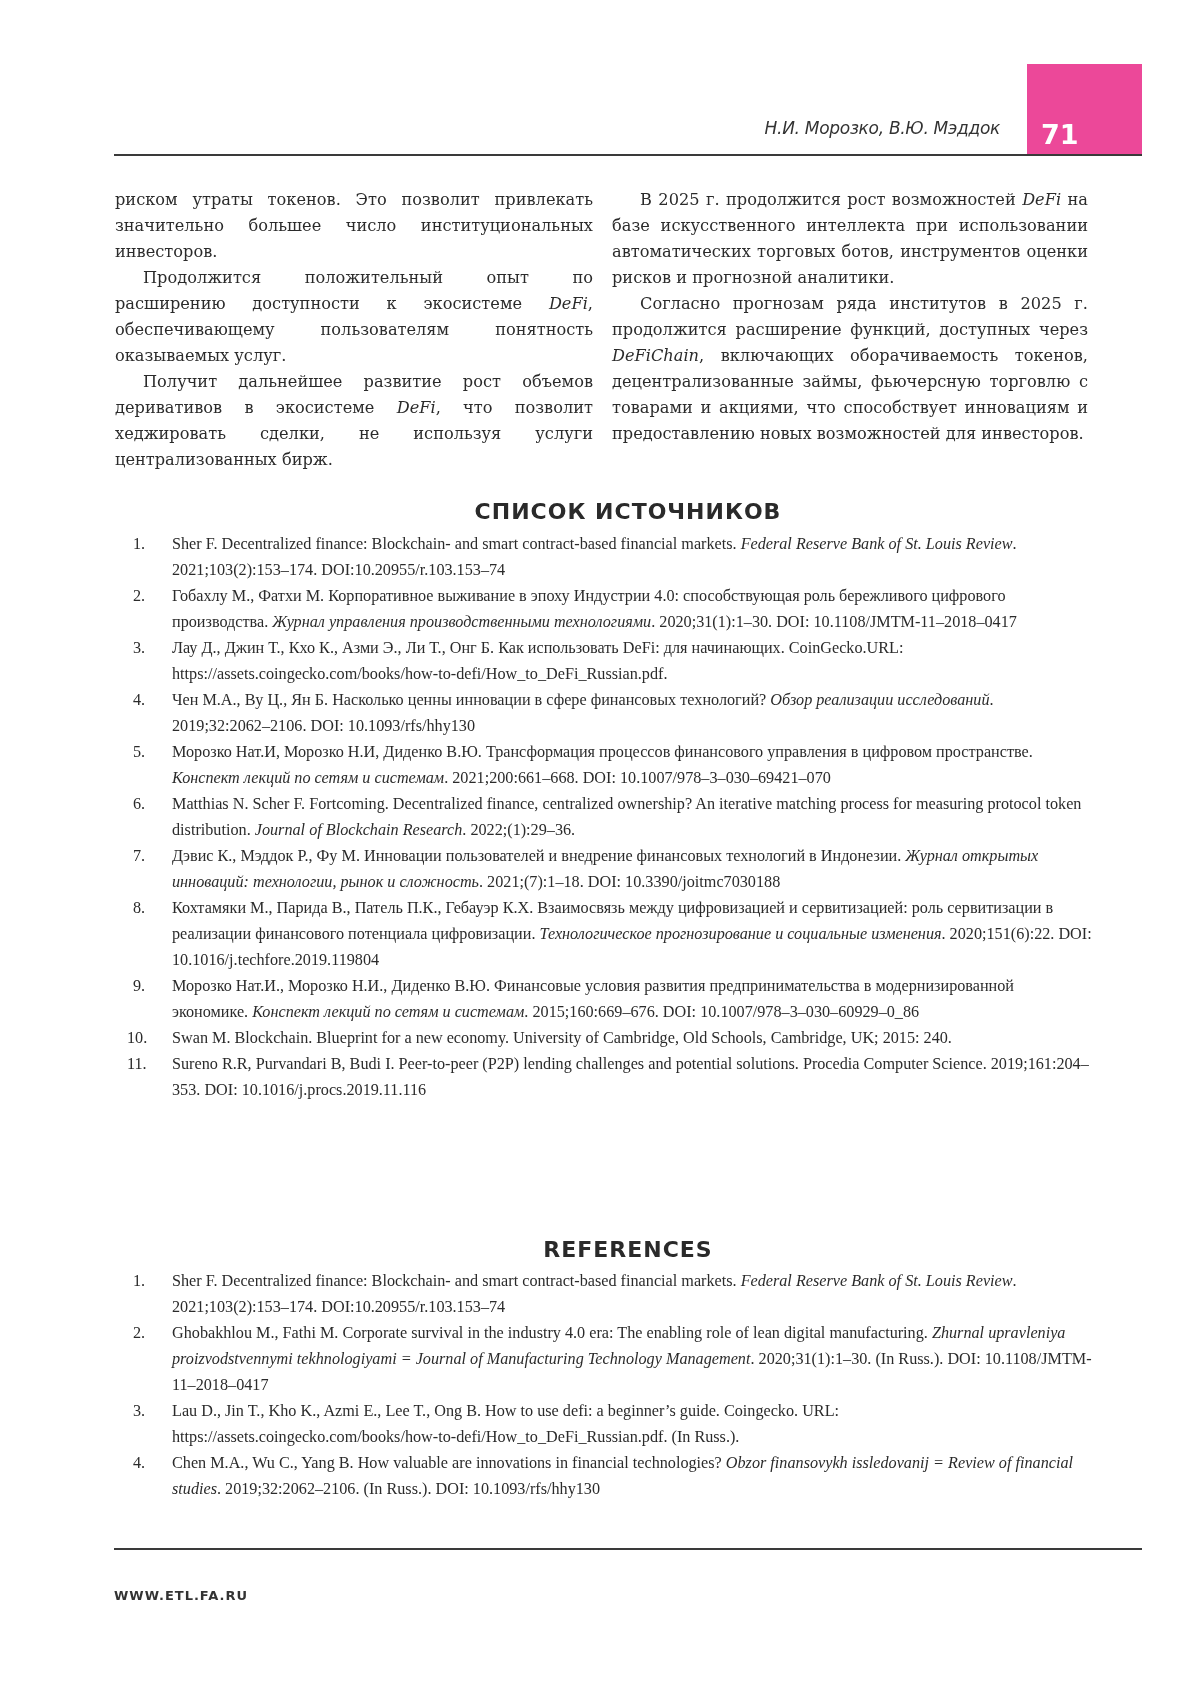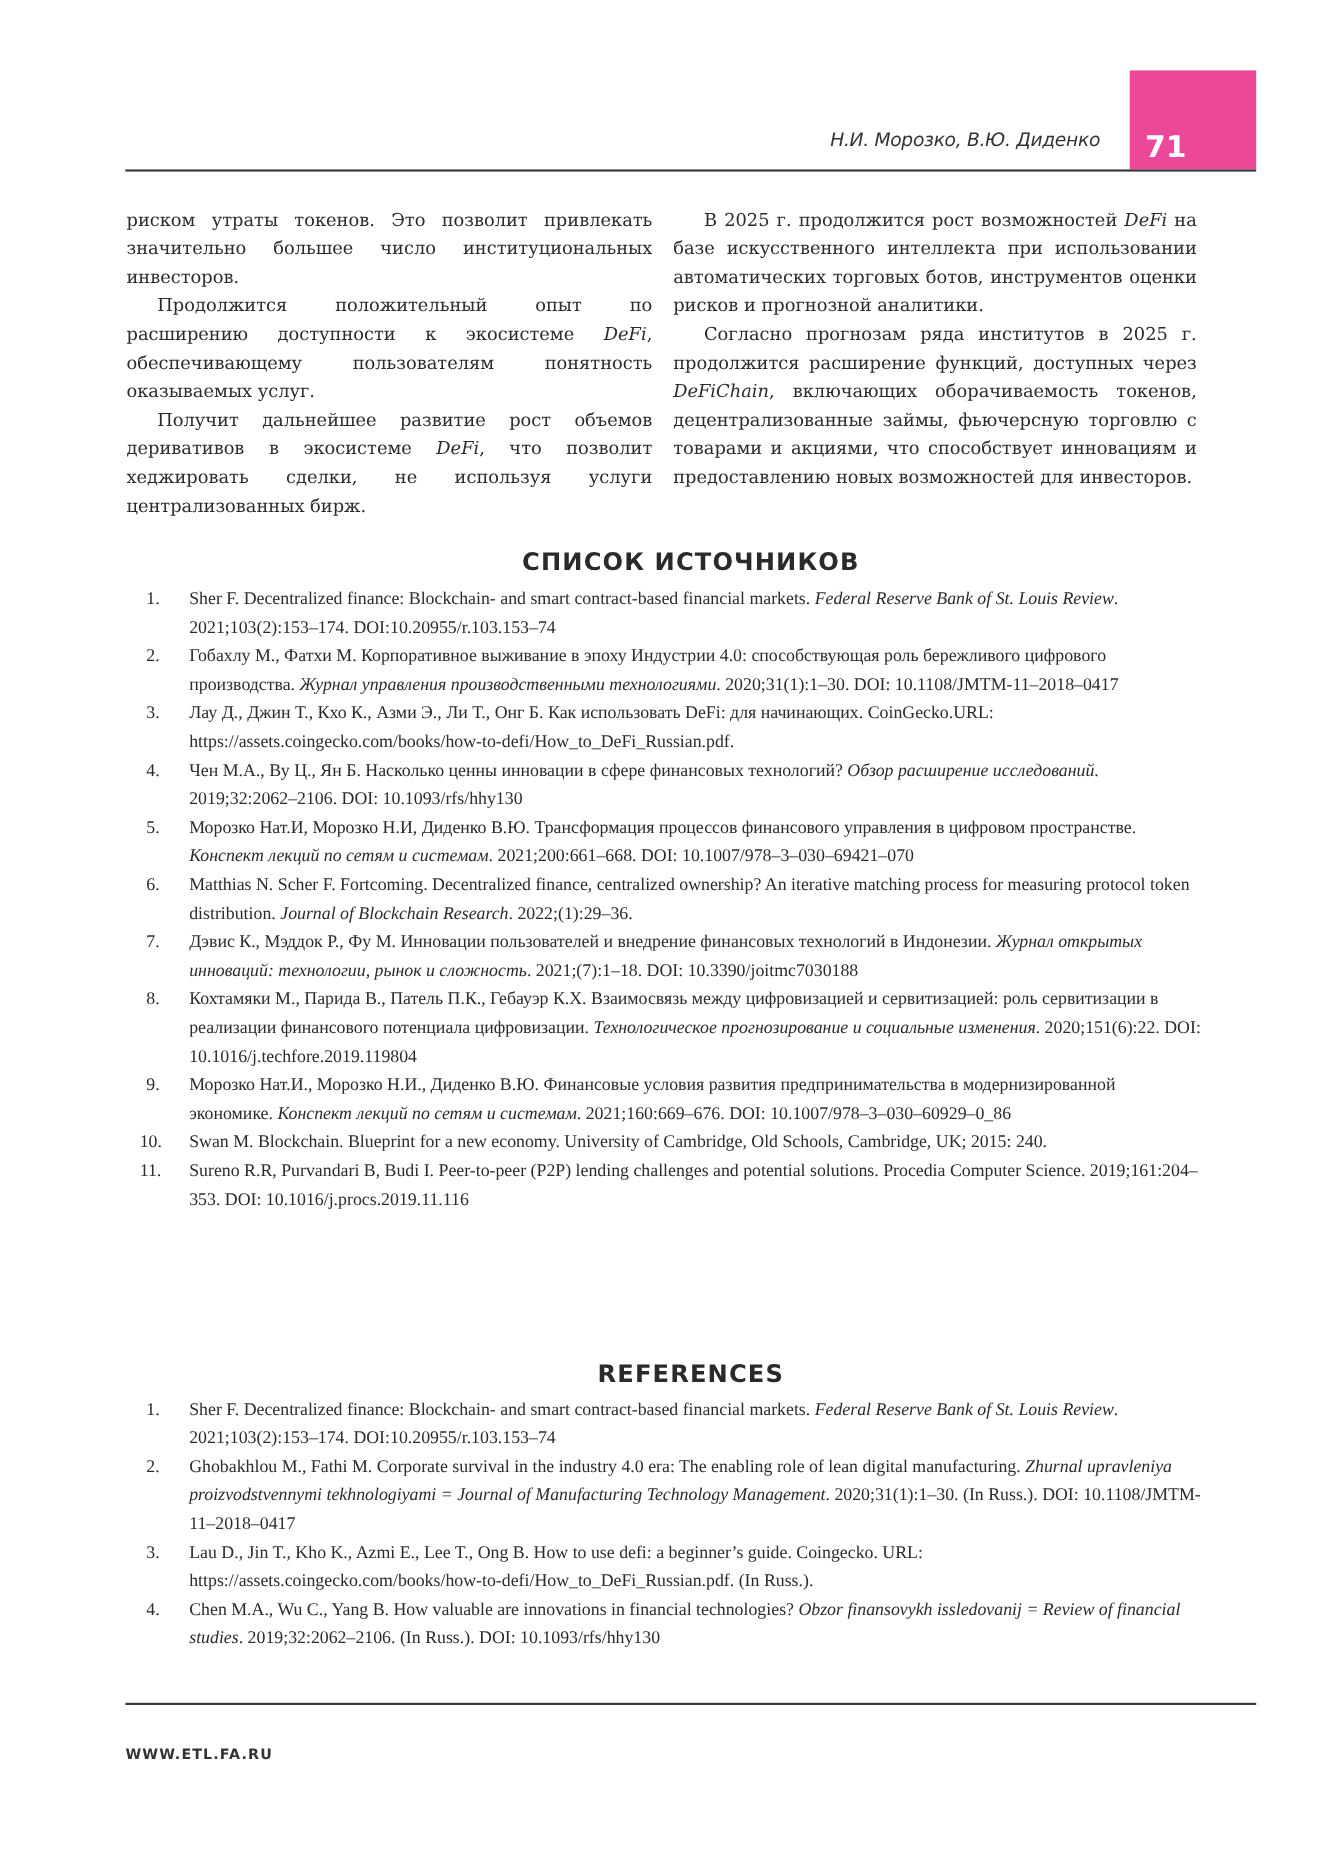--- a/index.html
+++ b/index.html
@@ -38,44 +38,44 @@
   .foot-url { position: absolute; left: 114px; top: 1588px; font-family: "DejaVu Sans", sans-serif; font-weight: bold; font-size: 13px; color: #333; letter-spacing: 1px; }
 </style>
 </head>
 <body>
 
 <div class="page">
 
   <div class="page-num-box">
     <span class="page-num">71</span>
   </div>
-  <div class="running-head">Н.И. Морозко, В.Ю. Диденко</div>
+  <div class="running-head">Н.И. Морозко, В.Ю. Мэддок</div>
   <div class="head-rule"></div>
 
   <div class="col col-left">
       <p><span>риском утраты токенов. Это позволит привлекать значительно большее число институциональных инвесторов.</span></p>
       <p class="indent"><span>Продолжится положительный опыт по расширению доступности к экосистеме </span><em>DeFi</em><span>, обеспечивающему пользователям понятность оказываемых услуг.</span></p>
       <p class="indent"><span>Получит дальнейшее развитие рост объемов деривативов в экосистеме </span><em>DeFi</em><span>, что позволит хеджировать сделки, не используя услуги централизованных бирж.</span></p>
     </div>
   <div class="col col-right">
       <p class="indent"><span>В 2025 г. продолжится рост возможностей </span><em>DeFi</em><span> на базе искусственного интеллекта при использовании автоматических торговых ботов, инструментов оценки рисков и прогнозной аналитики.</span></p>
       <p class="indent"><span>Согласно прогнозам ряда институтов в 2025 г. продолжится расширение функций, доступных через </span><em>DeFiChain</em><span>, включающих оборачиваемость токенов, децентрализованные займы, фьючерсную торговлю с товарами и акциями, что способствует инновациям и предоставлению новых возможностей для инвесторов.</span></p>
     </div>
 
   <div class="section-title title-ru">СПИСОК ИСТОЧНИКОВ</div>
   <ol class="refs refs-ru">
       <li><span class="num">1.</span><span>Sher F. Decentralized finance: Blockchain- and smart contract-based financial markets. </span><em>Federal Reserve Bank of St. Louis Review</em><span>. 2021;103(2):153–174. DOI:10.20955/r.103.153–74</span></li>
       <li><span class="num">2.</span><span>Гобахлу М., Фатхи М. Корпоративное выживание в эпоху Индустрии 4.0: способствующая роль бережливого цифрового производства. </span><em>Журнал управления производственными технологиями</em><span>. 2020;31(1):1–30. DOI: 10.1108/JMTM-11–2018–0417</span></li>
       <li><span class="num">3.</span><span>Лау Д., Джин Т., Кхо К., Азми Э., Ли Т., Онг Б. Как использовать DeFi: для начинающих. CoinGecko.URL: https://assets.coingecko.com/books/how-to-defi/How_to_DeFi_Russian.pdf.</span></li>
-      <li><span class="num">4.</span><span>Чен М.А., Ву Ц., Ян Б. Насколько ценны инновации в сфере финансовых технологий? </span><em>Обзор расширение исследований</em><span>. 2019;32:2062–2106. DOI: 10.1093/rfs/hhy130</span></li>
+      <li><span class="num">4.</span><span>Чен М.А., Ву Ц., Ян Б. Насколько ценны инновации в сфере финансовых технологий? </span><em>Обзор реализации исследований</em><span>. 2019;32:2062–2106. DOI: 10.1093/rfs/hhy130</span></li>
       <li><span class="num">5.</span><span>Морозко Нат.И, Морозко Н.И, Диденко В.Ю. Трансформация процессов финансового управления в цифровом пространстве. </span><em>Конспект лекций по сетям и системам</em><span>. 2021;200:661–668. DOI: 10.1007/978–3–030–69421–070</span></li>
       <li><span class="num">6.</span><span>Matthias N. Scher F. Fortcoming. Decentralized finance, centralized ownership? An iterative matching process for measuring protocol token distribution. </span><em>Journal of Blockchain Research</em><span>. 2022;(1):29–36.</span></li>
       <li><span class="num">7.</span><span>Дэвис К., Мэддок Р., Фу М. Инновации пользователей и внедрение финансовых технологий в Индонезии. </span><em>Журнал открытых инноваций: технологии, рынок и сложность</em><span>. 2021;(7):1–18. DOI: 10.3390/joitmc7030188</span></li>
       <li><span class="num">8.</span><span>Кохтамяки М., Парида В., Патель П.К., Гебауэр К.Х. Взаимосвязь между цифровизацией и сервитизацией: роль сервитизации в реализации финансового потенциала цифровизации. </span><em>Технологическое прогнозирование и социальные изменения</em><span>. 2020;151(6):22. DOI: 10.1016/j.techfore.2019.119804</span></li>
-      <li><span class="num">9.</span><span>Морозко Нат.И., Морозко Н.И., Диденко В.Ю. Финансовые условия развития предпринимательства в модернизированной экономике. </span><em>Конспект лекций по сетям и системам</em><span>. 2021;160:669–676. DOI: 10.1007/978–3–030–60929–0_86</span></li>
+      <li><span class="num">9.</span><span>Морозко Нат.И., Морозко Н.И., Диденко В.Ю. Финансовые условия развития предпринимательства в модернизированной экономике. </span><em>Конспект лекций по сетям и системам</em><span>. 2015;160:669–676. DOI: 10.1007/978–3–030–60929–0_86</span></li>
       <li><span class="num two">10.</span><span>Swan M. Blockchain. Blueprint for a new economy. University of Cambridge, Old Schools, Cambridge, UK; 2015: 240.</span></li>
       <li><span class="num two">11.</span><span>Sureno R.R, Purvandari B, Budi I. Peer-to-peer (P2P) lending challenges and potential solutions. Procedia Computer Science. 2019;161:204–353. DOI: 10.1016/j.procs.2019.11.116</span></li>
     </ol>
 
   <div class="section-title title-en">REFERENCES</div>
   <ol class="refs refs-en">
       <li><span class="num">1.</span><span>Sher F. Decentralized finance: Blockchain- and smart contract-based financial markets. </span><em>Federal Reserve Bank of St. Louis Review</em><span>. 2021;103(2):153–174. DOI:10.20955/r.103.153–74</span></li>
       <li><span class="num">2.</span><span>Ghobakhlou M., Fathi M. Corporate survival in the industry 4.0 era: The enabling role of lean digital manufacturing. </span><em>Zhurnal upravleniya proizvodstvennymi tekhnologiyami = Journal of Manufacturing Technology Management</em><span>. 2020;31(1):1–30. (In Russ.). DOI: 10.1108/JMTM-11–2018–0417</span></li>
       <li><span class="num">3.</span><span>Lau D., Jin T., Kho K., Azmi E., Lee T., Ong B. How to use defi: a beginner’s guide. Coingecko. URL: https://assets.coingecko.com/books/how-to-defi/How_to_DeFi_Russian.pdf. (In Russ.).</span></li>
       <li><span class="num">4.</span><span>Chen M.A., Wu C., Yang B. How valuable are innovations in financial technologies? </span><em>Obzor finansovykh issledovanij = Review of financial studies</em><span>. 2019;32:2062–2106. (In Russ.). DOI: 10.1093/rfs/hhy130</span></li>

